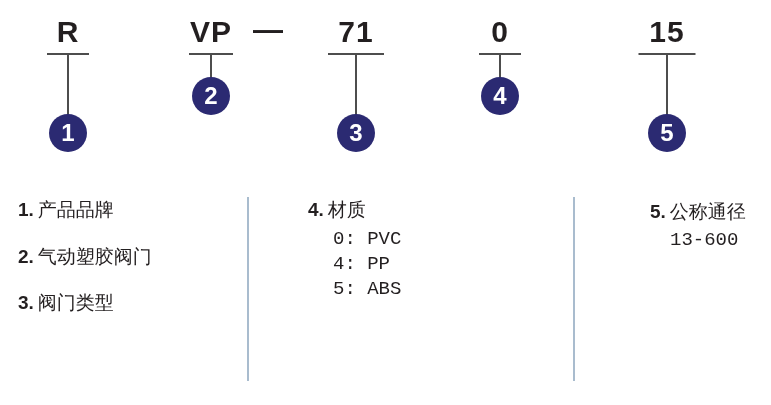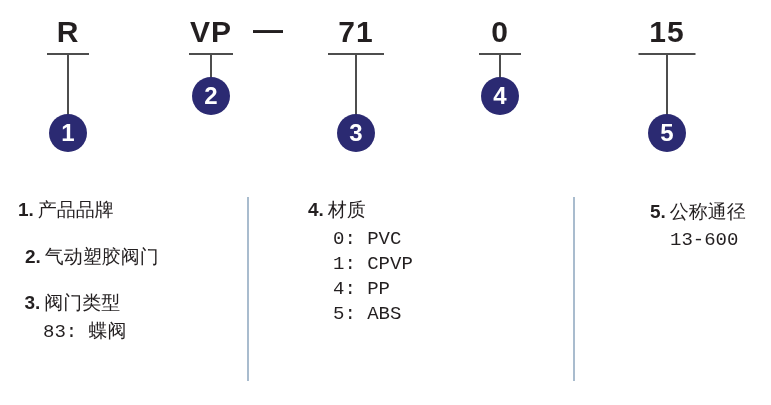--- a/index.html
+++ b/index.html
@@ -69,21 +69,21 @@
   .divider-1{left:247px;}
   .divider-2{left:573px;}
   
   .legend-item{
     position:absolute;
     font-size:19px;line-height:22px;
     color:var(--text);
     white-space:nowrap;
   }
   .li-1{left:18px;top:199px;text-align:right;}
-  .li-2{left:25px;top:246px;}
+  .li-2{left:18px;top:246px;}
   .li-3{left:18px;top:292px;text-align:center;}
   .li-4{left:308px;top:199px;}
   .li-5{left:650px;top:201px;}
   .ln{font-weight:bold;}
   .lt{font-weight:normal;margin-left:4px;}
   .opts{margin-top:6px;margin-left:25px;font-family:Liberation Mono, monospace;}
   .li-5 .opts{margin-top:5px;margin-left:20px;}
   .opt{line-height:24px;}
   .li-4 .opt{line-height:25px;}
 </style>
@@ -136,29 +136,27 @@
     <span class="ln">1.</span><span class="lt">产品品牌</span>
   </div>
 
   <div class="legend-item li-2">
     <span class="ln">2.</span><span class="lt">气动塑胶阀门</span>
   </div>
 
   <div class="legend-item li-3">
     <span class="ln">3.</span><span class="lt">阀门类型</span>
     <div class="opts">
-      <div class="opt">83: 蝶阀</div>
     </div>
   </div>
 
   <div class="legend-item li-4">
     <span class="ln">4.</span><span class="lt">材质</span>
     <div class="opts">
       <div class="opt">0: PVC</div>
-      <div class="opt">1: CPVP</div>
       <div class="opt">4: PP</div>
       <div class="opt">5: ABS</div>
     </div>
   </div>
 
   <div class="legend-item li-5">
     <span class="ln">5.</span><span class="lt">公称通径</span>
     <div class="opts">
       <div class="opt">13-600</div>
     </div>

